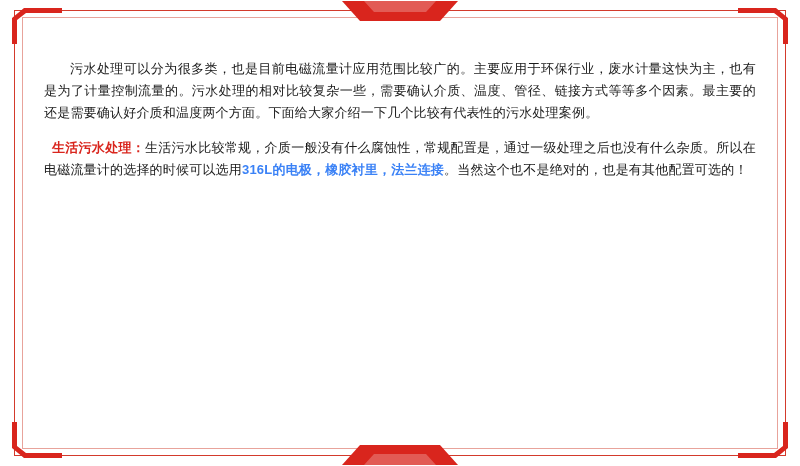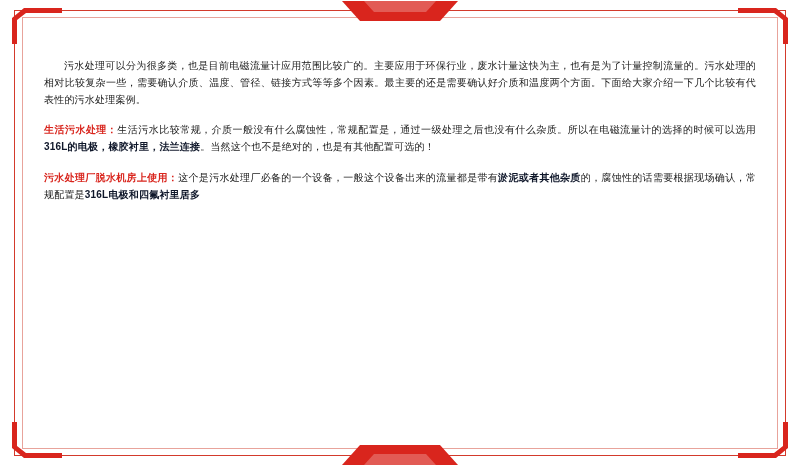--- a/index.html
+++ b/index.html
@@ -68,37 +68,38 @@
   .ribbon.top { top: -1px; }
   .ribbon.bottom { bottom: -1px; transform: translateX(-50%) scaleY(-1); }
   .ribbon svg { display: block; }
 
   
   .content {
     position: absolute;
     left: 44px;
     top: 58px;
     right: 44px;
-    font-size: 10px;
+    font-size: 13px;
     line-height: 1.68;
     color: #1a1a1a;
     letter-spacing: 0.2px;
   }
   p.para {
     margin: 0 0 14px 0;
     text-align: justify;
   }
   p.para:last-child { margin-bottom: 0; }
   .indent { text-indent: 2em; }
   .hl-title {
     color: #d9251d;
     font-weight: bold;
+    margin-left: 8px;
   }
   .hl {
-    color: #0f172a;
+    color: #3b82f6;
     font-weight: bold;
   }
 </style>
 </head>
 <body>
 
 <div class="page">
 
   <div class="frame-border"></div>
   <div class="frame-inner"></div>
@@ -136,16 +137,15 @@
     <svg width="240" height="26" viewBox="0 0 240 26">
       <path d="M0 0 L240 0 L240 4 L168 4 L150 24 L90 24 L72 4 L0 4 Z" fill="#ffffff"></path>
       <path d="M62 2 L178 2 L160 22 L80 22 Z" fill="#d9251d"></path>
       <path d="M84 2 L156 2 L146 13 L94 13 Z" fill="#ffffff" opacity="0.25"></path>
     </svg>
   </div>
 
   <div class="content">
     <p class="para indent"><span>污水处理可以分为很多类，也是目前电磁流量计应用范围比较广的。主要应用于环保行业，废水计量这快为主，也有是为了计量控制流量的。污水处理的相对比较复杂一些，需要确认介质、温度、管径、链接方式等等多个因素。最主要的还是需要确认好介质和温度两个方面。下面给大家介绍一下几个比较有代表性的污水处理案例。</span></p>
     <p class="para"><span class="hl-title">生活污水处理：</span><span>生活污水比较常规，介质一般没有什么腐蚀性，常规配置是，通过一级处理之后也没有什么杂质。所以在电磁流量计的选择的时候可以选用</span><span class="hl">316L的电极，橡胶衬里，法兰连接</span><span>。当然这个也不是绝对的，也是有其他配置可选的！</span></p>
-    <p class="para"><span class="hl-title">污水处理厂脱水机房上使用：</span><span>这个是污水处理厂必备的一个设备，一般这个设备出来的流量都是带有</span><span class="hl">淤泥或者其他杂质</span><span>的，腐蚀性的话需要根据现场确认，常规配置是</span><span class="hl">316L电极和四氟衬里居多</span></p>
   </div>
 
 </div>
 
 </body></html>

